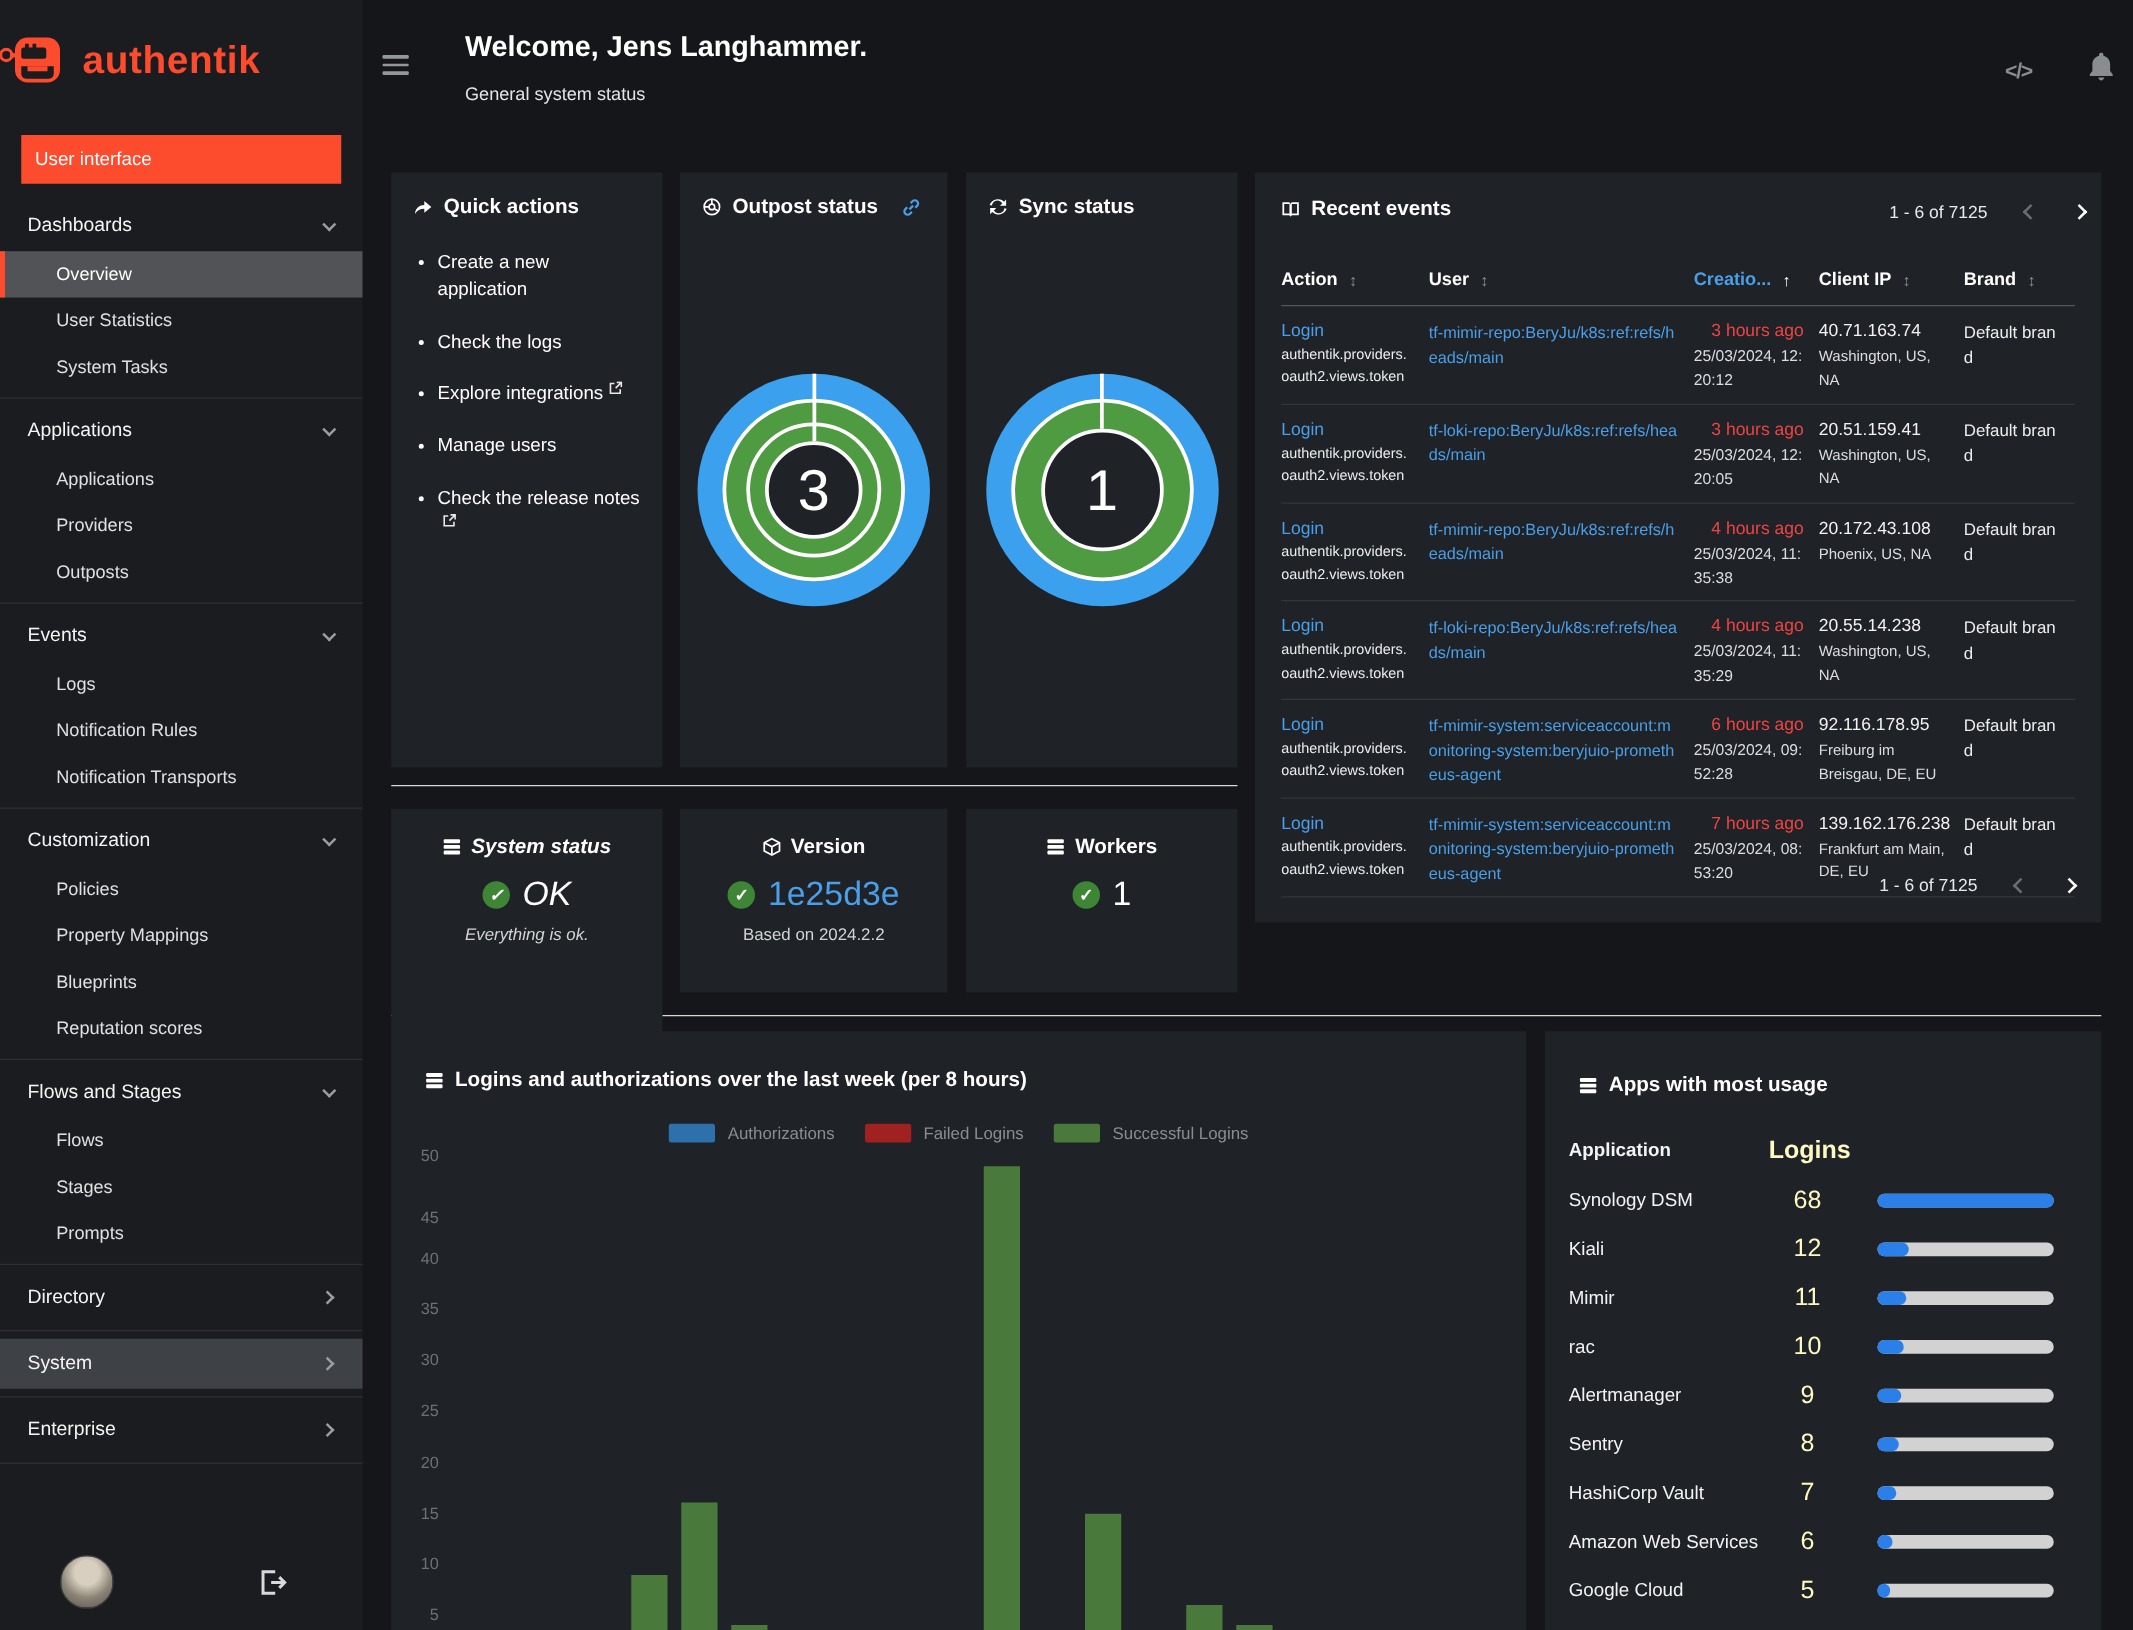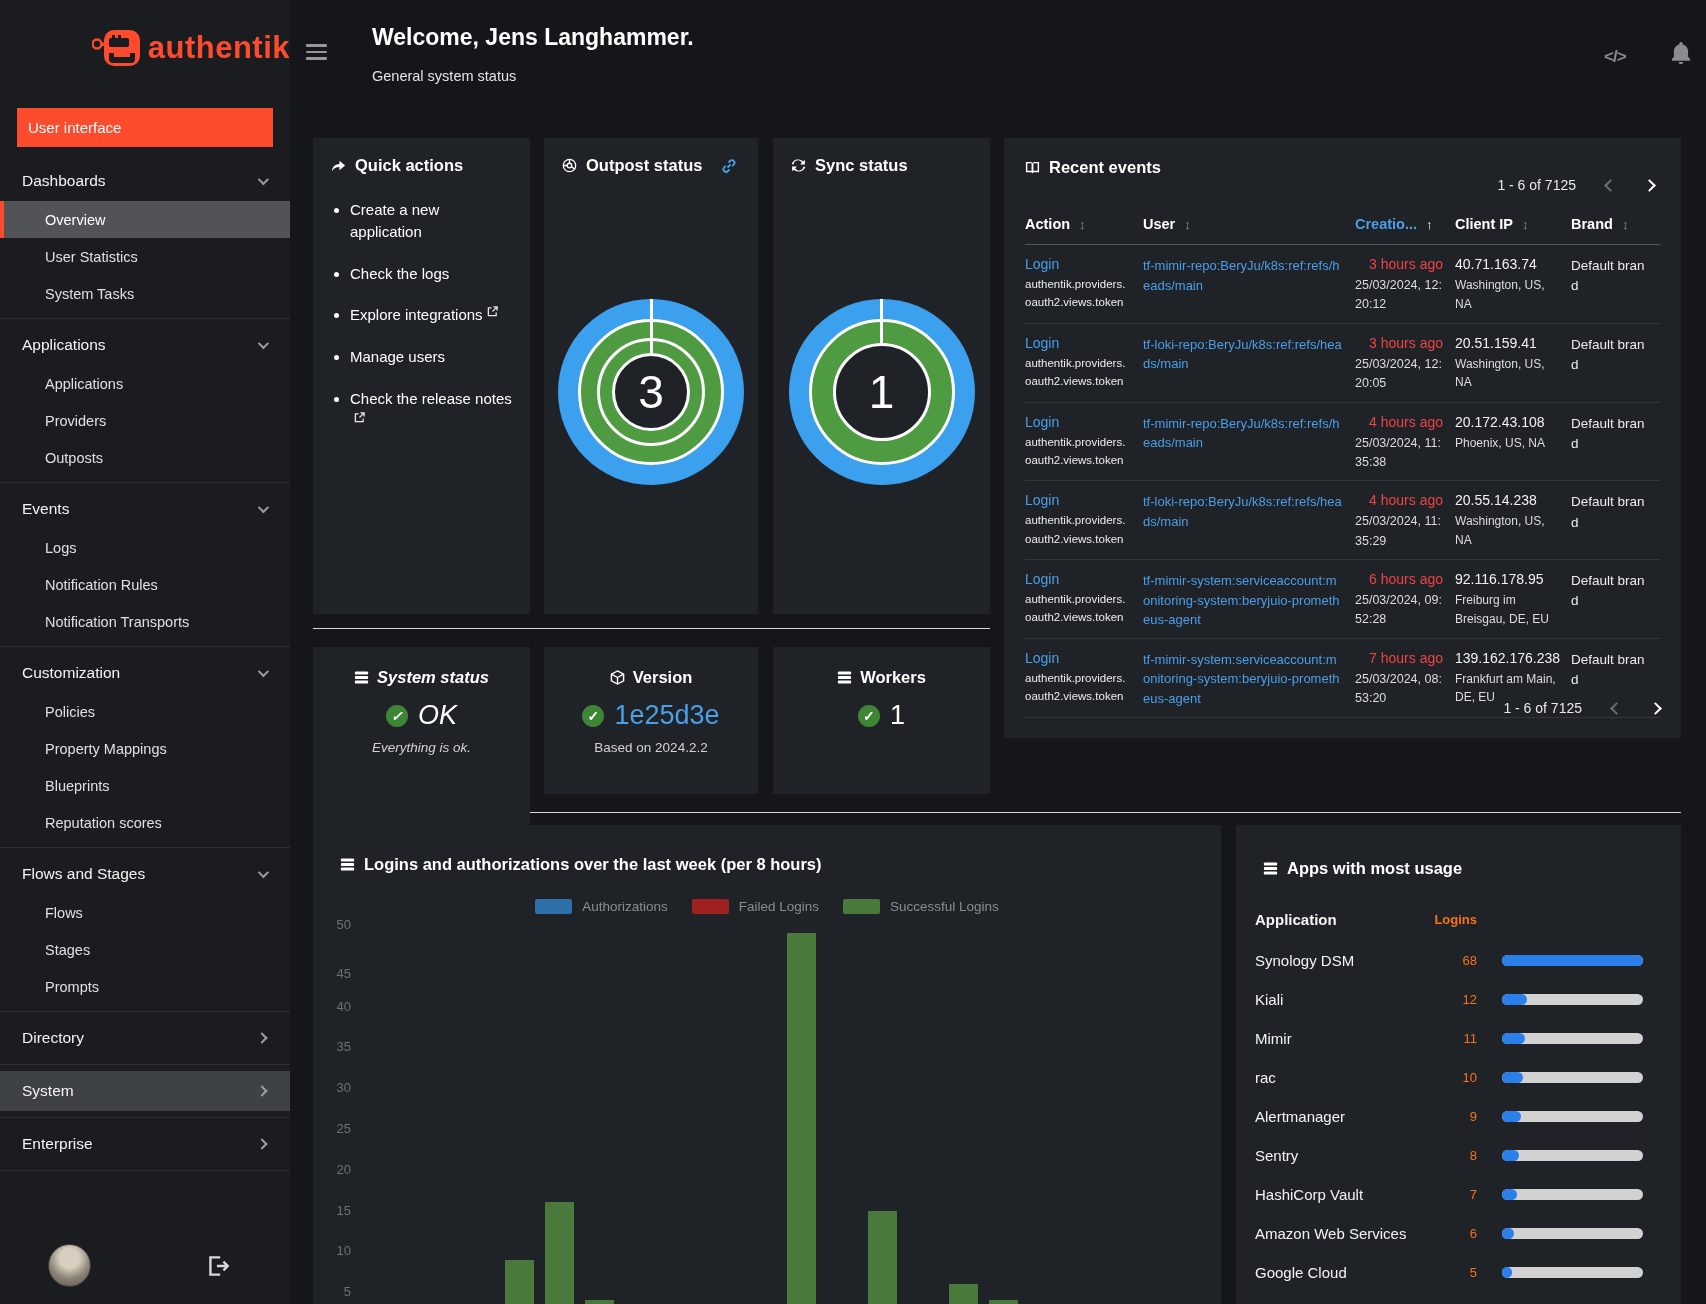--- a/index.html
+++ b/index.html
@@ -2,21 +2,21 @@
 <html><head>
 <meta charset="utf-8">
 <style>
   * { margin:0; padding:0; box-sizing:border-box; }
   html,body { width:1706px; height:1304px; overflow:hidden; background:#141619;
     font-family:"Liberation Sans", sans-serif; color:#f0f0f0; }
   body { position:relative; }
 
   
   .sidebar { position:absolute; left:0; top:0; bottom:0; width:290px; background:#1a1c20; z-index:5; }
-  .logo-row { display:flex; align-items:center; justify-content:flex-end; gap:4px; margin-top:26px; }
+  .logo-row { display:flex; align-items:center; justify-content:flex-start; gap:14px; margin-top:26px; }
   .logo-mark { width:52px; height:44px; }
   .logo-text { color:#fd4b2d; font-size:31px; font-weight:bold; letter-spacing:0.5px; }
   .ui-btn { margin:38px 17px 0 17px; height:39px; background:#fd4b2d; color:#fff; font-size:15px;
     display:flex; align-items:center; padding-left:11px; cursor:pointer; }
   .nav { margin-top:14px; }
   .nav-hdr { height:40px; display:flex; align-items:center; padding:0 24px 0 22px; color:#f4f4f4;
     font-size:15.5px; cursor:pointer; }
   .nav-hdr .lbl { flex:1; }
   .nav-hdr.highlight { background:#3e4145; }
   .nav-sub { height:37px; display:flex; align-items:center; padding-left:45px; color:#dfe0e1;
@@ -73,21 +73,21 @@
   .okdot { width:22px; height:22px; border-radius:50%; background:#3e8635; color:#fff; display:flex;
     align-items:center; justify-content:center; font-size:14px; font-weight:bold; }
   .blue-link { color:#4a9fe8; cursor:pointer; }
 
   .divider { position:absolute; height:1px; background:#d8d8d8; }
   .div1 { left:313px; top:628px; width:677px; }
   .div2 { left:313px; top:812px; width:1368px; }
 
   
   .re-card { left:1004px; top:138px; width:677px; height:600px; }
-  .re-head { position:absolute; left:21px; right:27px; top:20px; display:flex; align-items:flex-start;flex-direction:column; }
+  .re-head { position:absolute; left:21px; right:13px; top:20px; display:flex; align-items:flex-end; }
   .pag { display:flex; align-items:center; gap:30px; margin-left:auto; font-size:14px; color:#e8e9ea; }
   .pchev { width:9px; height:9px; border-right:2px solid #fff; border-bottom:2px solid #fff;
     cursor:pointer; display:inline-block; }
   .pchev.left { transform:rotate(135deg); }
   .pchev.right { transform:rotate(-45deg); }
   .pchev.dim { border-color:#6a6e73; }
   .re-table { position:absolute; left:21px; top:66px; width:635px; }
   .re-grid { display:grid; grid-template-columns:118px 212px 100px 116px 89px; }
   .re-th { display:flex; align-items:center; gap:9px; font-size:14.5px; font-weight:bold; color:#fff;
     height:40px; cursor:pointer; }
@@ -116,21 +116,21 @@
   .bar { position:absolute; width:29px; }
 
   
   .apps-card { left:1236px; top:825px; width:445px; height:479px; overflow:hidden; }
   .apps-title { position:absolute; left:27px; top:34px; }
   .apps-head { position:absolute; left:19px; top:84px; right:18px; display:flex; align-items:center;
     font-size:15px; font-weight:bold; color:#fff; }
   .apps-rows { position:absolute; left:19px; top:116px; right:18px; }
   .app-row { display:flex; align-items:center; min-height:39px; }
   .a-name { width:160px; text-align:left; font-size:15px; color:#f2f3f3; line-height:1.4; }
-  .a-val { width:62px; text-align:right; font-size:13px; color:#f97316; }
+  .a-val { width:62px; text-align:center; font-size:20px; color:#fef9c3; }
   .a-barwrap { width:141px; height:11px; border-radius:6px; margin-left:25px; position:relative; }
   .a-barfill { position:absolute; left:0; top:0; bottom:0; border-radius:6px; }
 </style>
 </head>
 <body>
 
 <div class="sidebar">
   <div class="logo-row">
     <svg class="logo-mark" viewBox="0 0 52 44">
       <circle cx="5" cy="18" r="4.5" fill="none" stroke="#fd4b2d" stroke-width="2.5"></circle>

